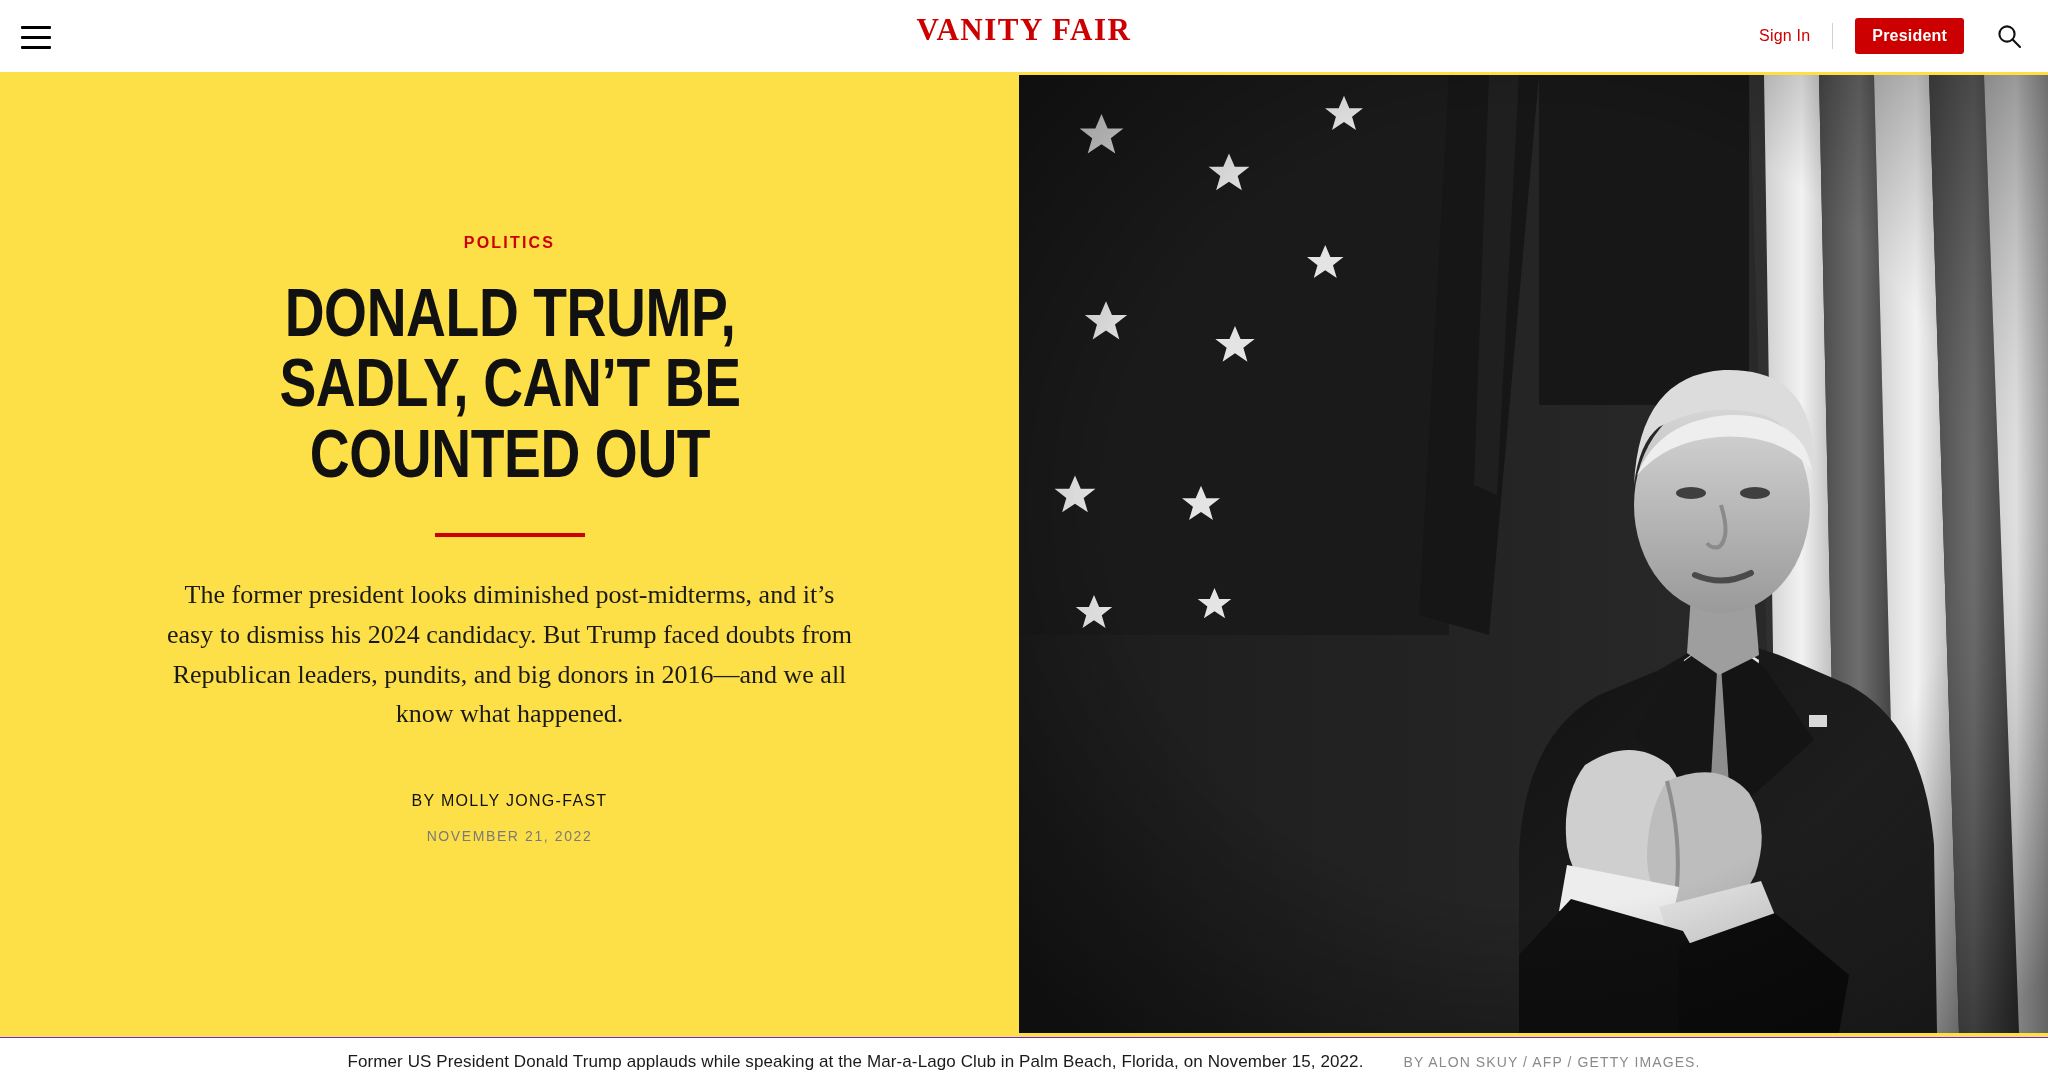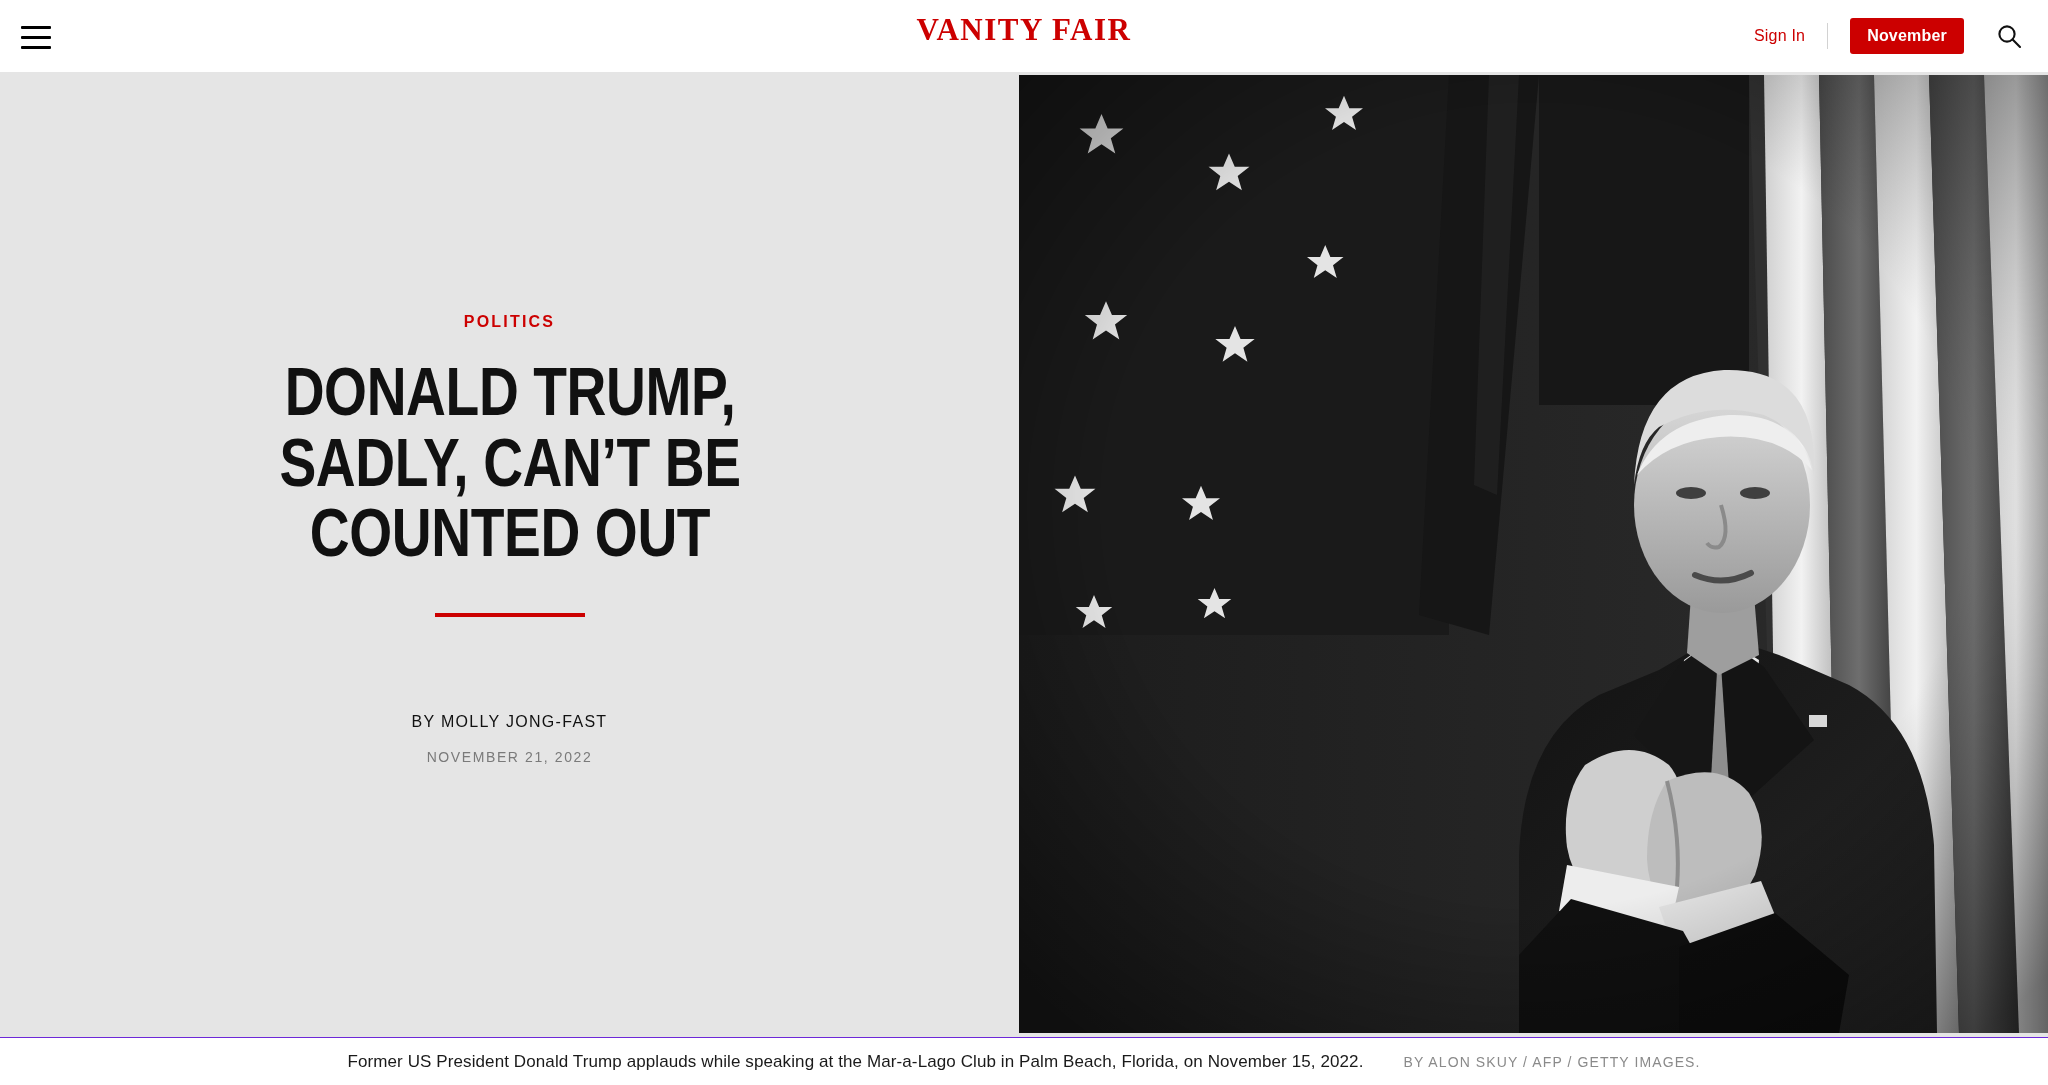--- a/index.html
+++ b/index.html
@@ -7,21 +7,21 @@
     width: 2048px;
     height: 1085px;
     background: #ffffff;
     font-family: "Liberation Sans", sans-serif;
     overflow: hidden;
   }
   .page {
     position: relative;
     width: 2048px;
     height: 1085px;
-    background: #e5e5e5;
+    background: #fde047;
   }
 
   
   .header {
     position: absolute;
     top: 0; left: 0;
     width: 2048px;
     height: 72px;
     background: #ffffff;
     z-index: 20;
@@ -219,34 +219,35 @@
       <span></span>
       <span></span>
       <span></span>
     </div>
 
     <div class="brand">VANITY FAIR</div>
 
     <div class="header-right">
       <div class="signin">Sign In</div>
       <div class="divider-v"></div>
-      <button class="subscribe">November</button>
+      <button class="subscribe">President</button>
       <div class="search-btn">
         <svg width="26" height="26" viewBox="0 0 26 26" fill="none" aria-hidden="true">
           <circle cx="11" cy="11" r="7.6" stroke="#111" stroke-width="2.1"></circle>
           <line x1="16.6" y1="16.6" x2="24" y2="24" stroke="#111" stroke-width="2.1" stroke-linecap="round"></line>
         </svg>
       </div>
     </div>
   </div>
 
   <div class="article">
     <div class="rubric">POLITICS</div>
     <h1 class="headline">Donald Trump, Sadly, Can’t Be Counted Out</h1>
     <div class="rule"></div>
+    <p class="dek">The former president looks diminished post-midterms, and it’s easy to dismiss his 2024 candidacy. But Trump faced doubts from Republican leaders, pundits, and big donors in 2016—and we all know what happened.</p>
     <div class="byline">
       <span>BY</span>
       <span class="author">MOLLY JONG-FAST</span>
     </div>
     <div class="pubdate">NOVEMBER 21, 2022</div>
   </div>
 
   <div class="hero-image">
     <svg width="1029" height="958" viewBox="0 0 1029 958" xmlns="http://www.w3.org/2000/svg" aria-hidden="true">
       <defs>

